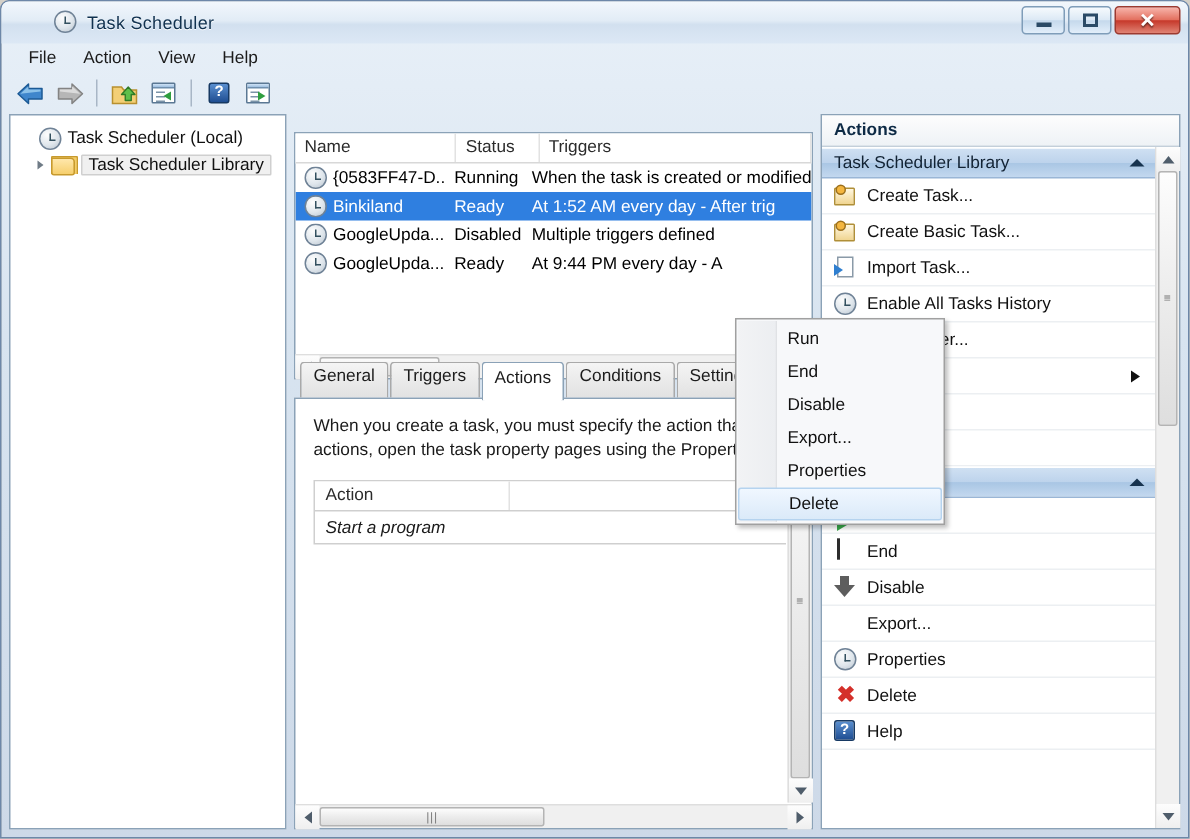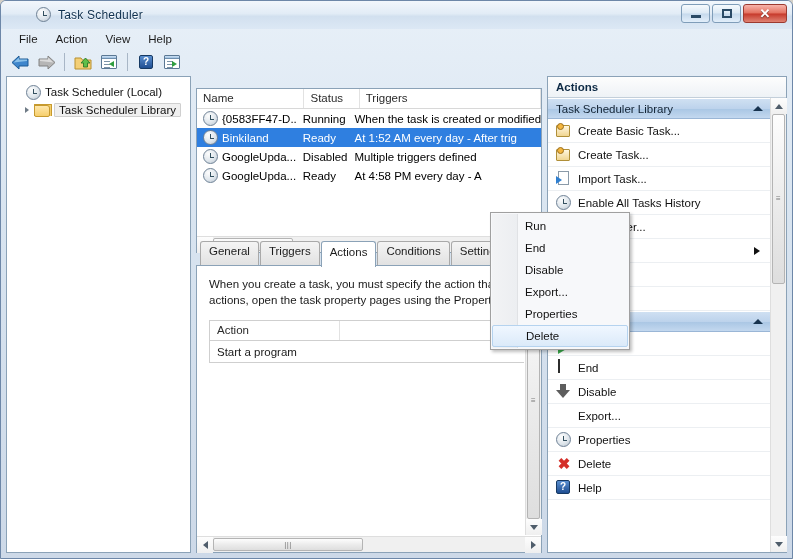--- a/index.html
+++ b/index.html
@@ -159,21 +159,21 @@
   }
   #tabpanel {
     position: absolute; left: 0; top: 19px; right: 0; bottom: 0;
     background: #fff; border: 1px solid #8ba2b7;
   }
   #tabpanel-inner { position: absolute; left: 0; top: 0; right: 17px; bottom: 17px; overflow: hidden; padding: 10px 12px; }
   .desc { font-size: 11.5px; color: #1a1a1a; line-height: 16px; white-space: nowrap; }
   .act-table { margin-top: 12px; border: 1px solid #cfcfcf; width: 420px; }
   .act-head { display: flex; height: 20px; border-bottom: 1px solid #cfcfcf; background: #fff; }
   .act-head .c { font-size: 11.5px; padding: 3px 7px; color: #2b2b2b; border-right: 1px solid #e2e2e2; }
-  .act-row { display: flex; height: 21px; align-items: center; }
+  .act-row { display: flex; height: 21px; align-items: center; font-style: italic; }
   .act-row .c { font-size: 11.5px; padding: 0 7px; color: #1a1a1a; white-space: nowrap; }
 
   
   #actions-pane {
     position: absolute; right: 0; top: 0; width: 240px; bottom: 0;
     background: #fff; border: 1px solid #8ba2b7;
   }
   #actions-title {
     height: 21px; background: linear-gradient(to bottom,#fdfdfd,#eef2f6);
     border-bottom: 1px solid #c3cfda; display: flex; align-items: center; padding-left: 8px;
@@ -399,21 +399,21 @@
           </div>
 
           <div class="lv-row">
             <div class="lv-cell" style="width:118px">
               <span class="ico">
                   <span class="clock-ico" style="display:block"></span>
                 </span>
               <span>GoogleUpda...</span>
             </div>
             <div class="lv-cell" style="width:60px">Ready</div>
-            <div class="lv-cell" style="width:230px">At 4:58 PM every day - A</div>
+            <div class="lv-cell" style="width:230px">At 9:44 PM every day - A</div>
           </div>
 
         </div>
         <div class="sb-h">
           <div class="sb-btn">
               <div class="tri left"></div>
             </div>
           <div class="sb-thumb-h" style="width:80px">
               <span class="grip-h">|||</span>
             </div>
@@ -478,28 +478,28 @@
 
         <div class="grp-head">
           <span>Task Scheduler Library</span>
           <span class="chev"></span>
         </div>
 
         <div class="act-item">
           <span class="act-ico">
             <span class="newtask-ico"><span class="p"></span><span class="s"></span></span>
           </span>
+          <span class="lbl">Create Task...</span>
+        </div>
+
+        <div class="act-item">
+          <span class="act-ico">
+            <span class="newtask-ico"><span class="p"></span><span class="s"></span></span>
+          </span>
           <span class="lbl">Create Basic Task...</span>
-        </div>
-
-        <div class="act-item">
-          <span class="act-ico">
-            <span class="newtask-ico"><span class="p"></span><span class="s"></span></span>
-          </span>
-          <span class="lbl">Create Task...</span>
         </div>
 
         <div class="act-item">
           <span class="act-ico">
             <span class="imp-ico"><span class="pg"></span><span class="ar"></span></span>
           </span>
           <span class="lbl">Import Task...</span>
         </div>
 
 

